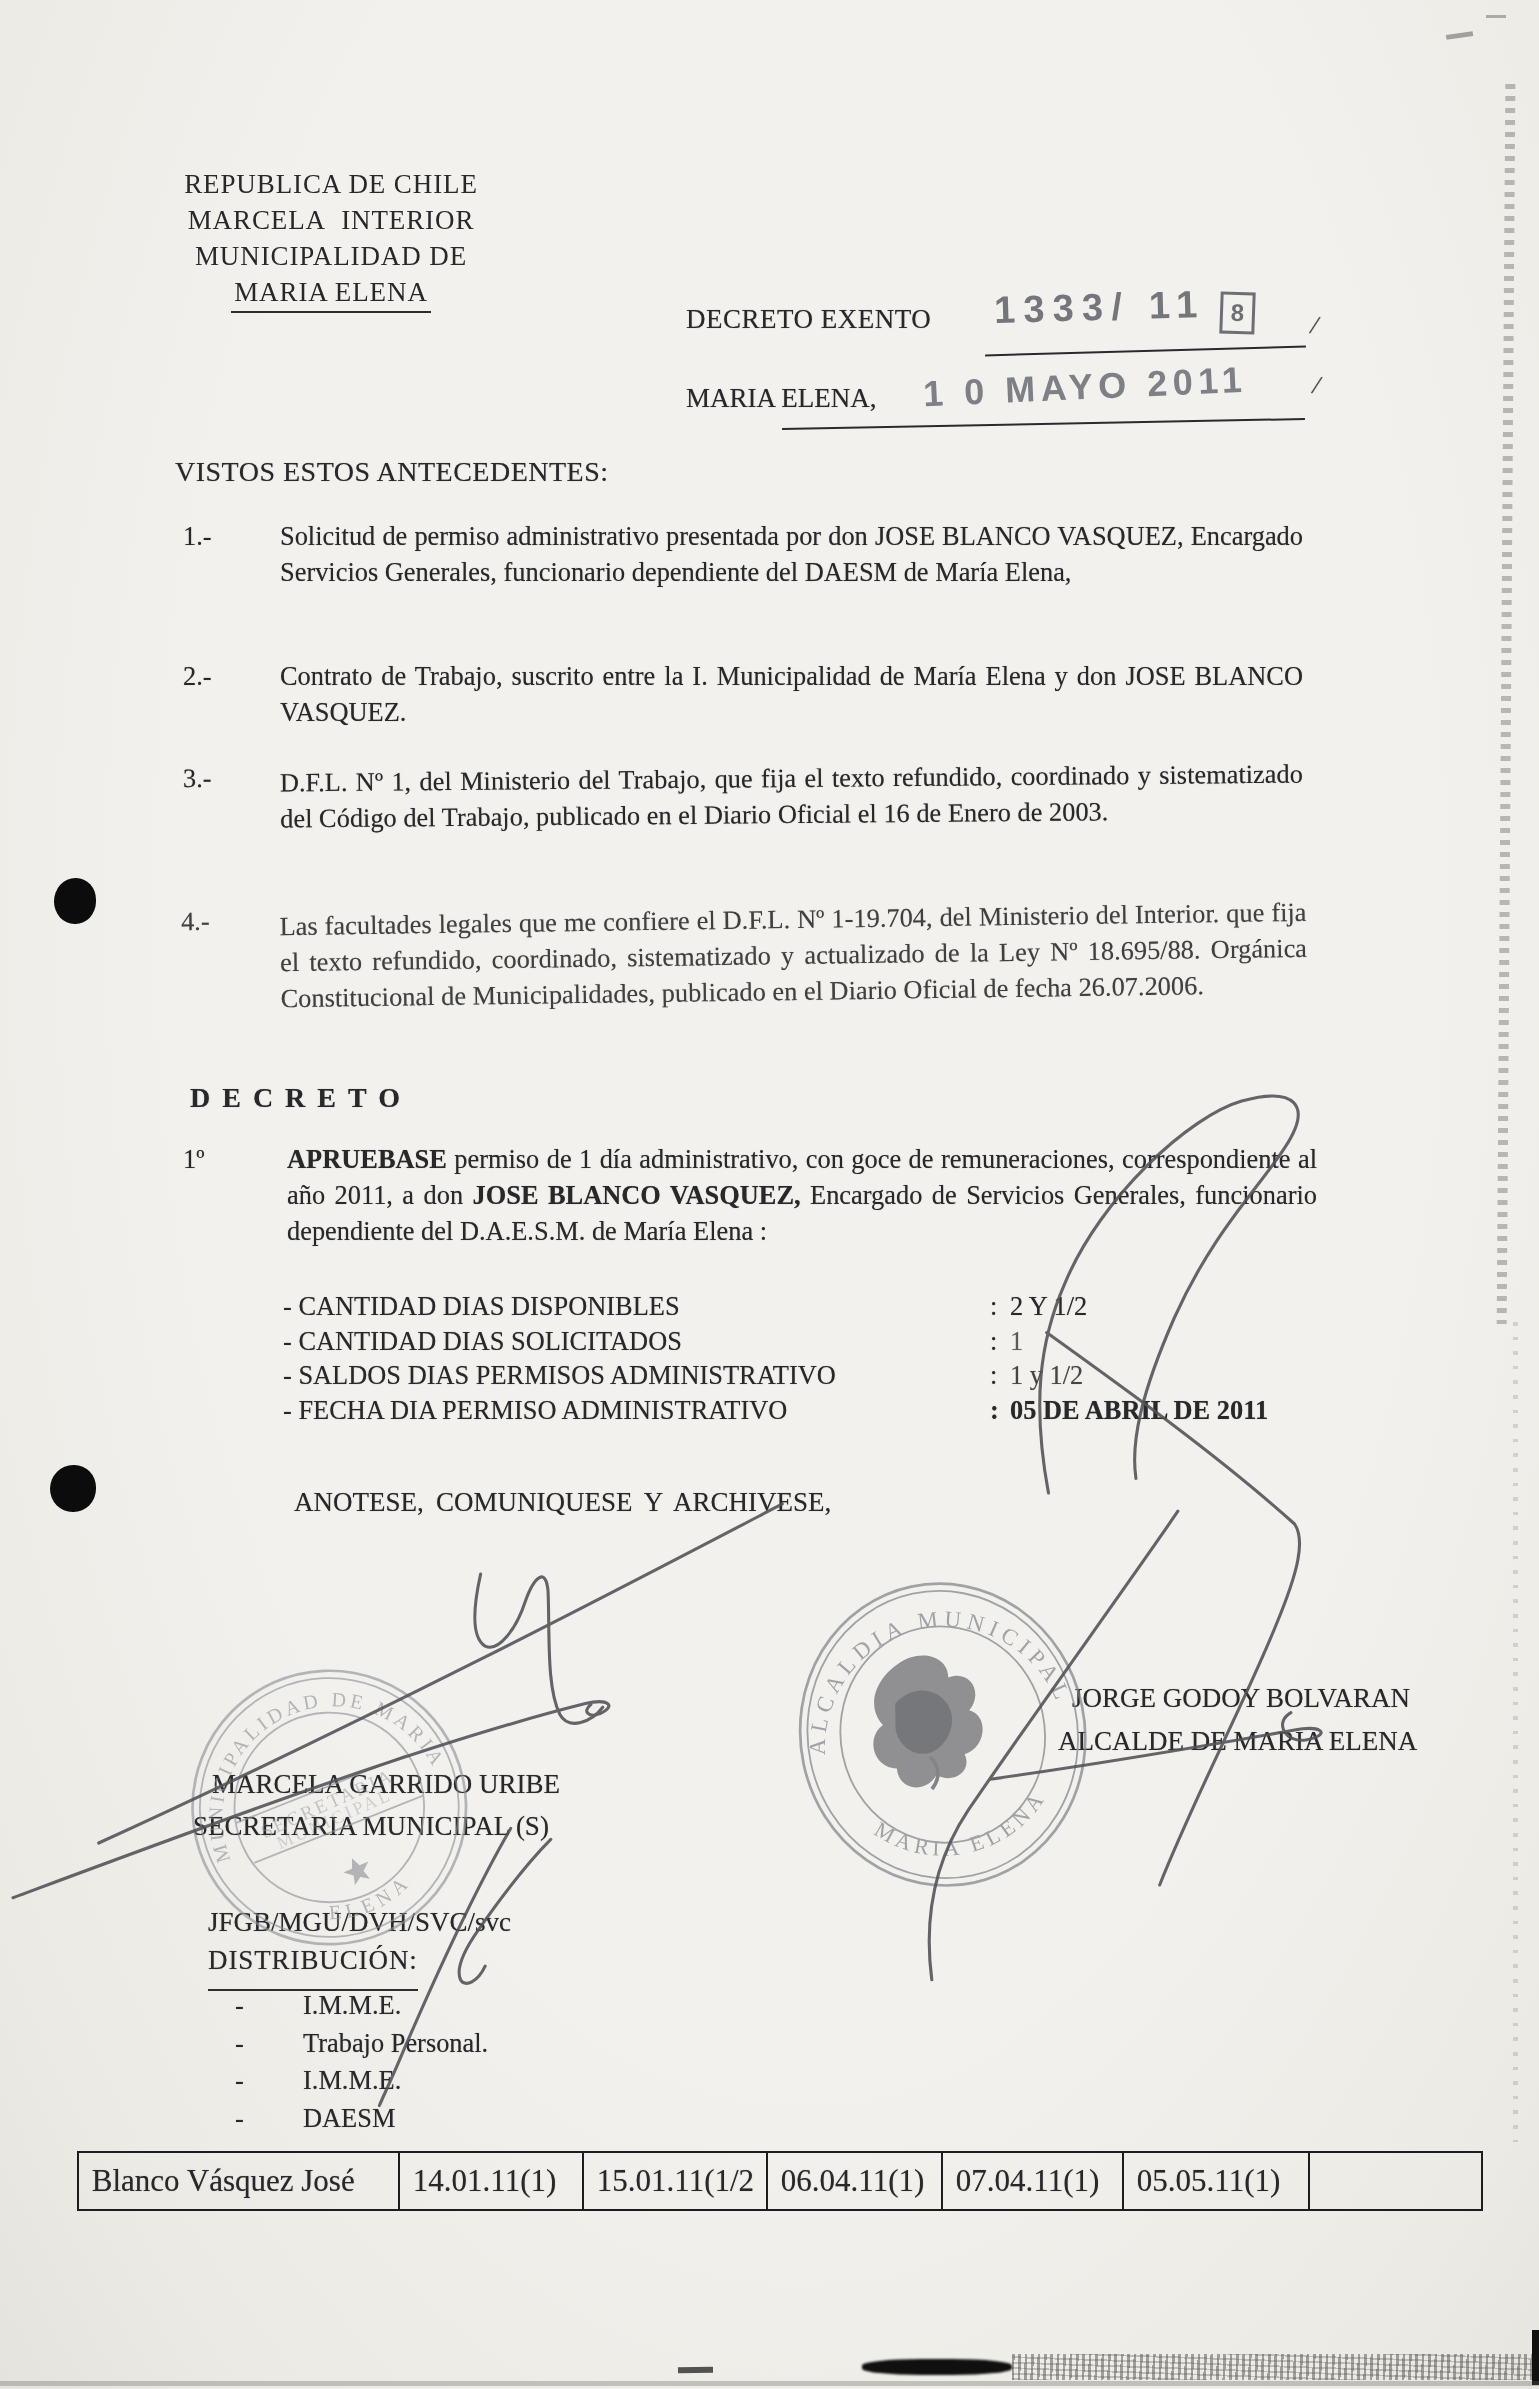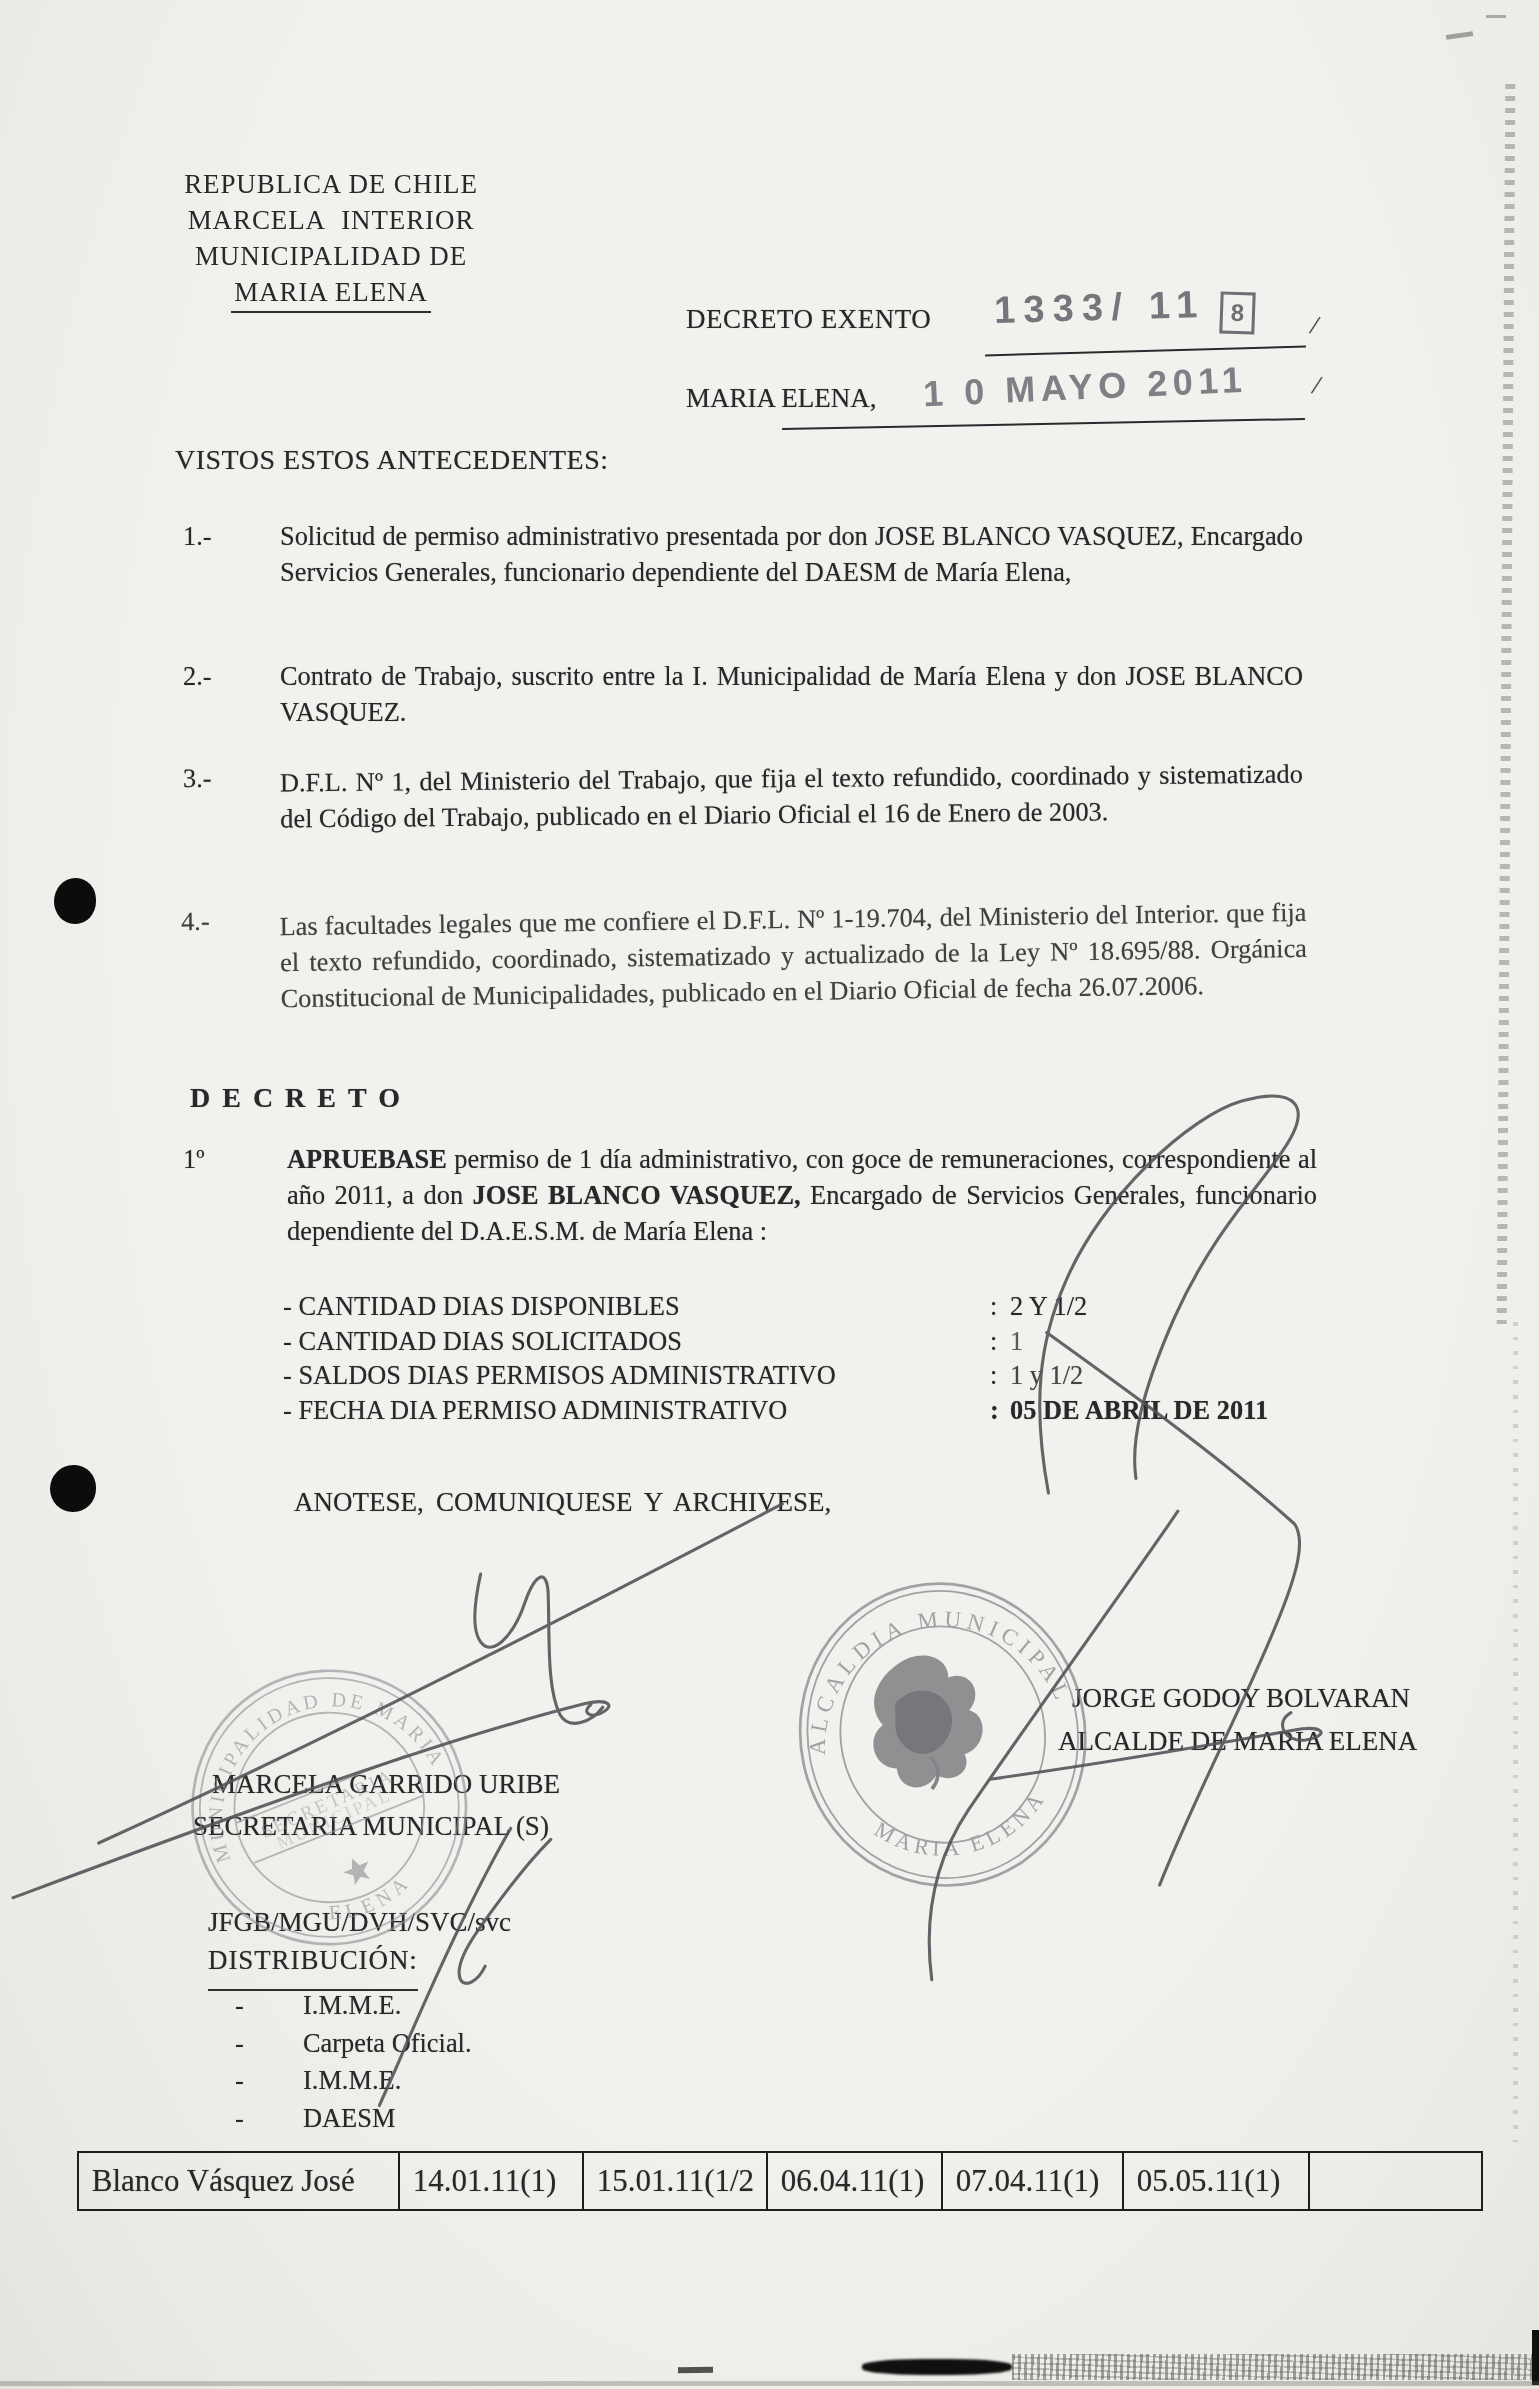--- a/index.html
+++ b/index.html
@@ -93,21 +93,21 @@
   <div class="t stampnum" style="left:994px;top:286px;">1333/ 11</div>
   <div class="stampbox" style="left:1220px;top:292px;">8</div>
   <div class="rule" style="left:985px;top:350px;width:321px;transform:rotate(-1.6deg);"></div>
   <div class="t tick" style="left:1311px;top:310px;transform:rotate(14deg);">/</div>
 
   <div class="t fs30" style="left:686px;top:383px;">MARIA ELENA,</div>
   <div class="t datestamp" style="left:923px;top:366px;">1 0 MAYO 2011</div>
   <div class="rule" style="left:782px;top:423px;width:523px;transform:rotate(-1.1deg);"></div>
   <div class="t tick" style="left:1313px;top:370px;transform:rotate(14deg);">/</div>
 
-  <div class="t fs31" style="left:175px;top:444px;letter-spacing:0.5px;">VISTOS ESTOS ANTECEDENTES:</div>
+  <div class="t fs31" style="left:175px;top:456px;letter-spacing:0.5px;">VISTOS ESTOS ANTECEDENTES:</div>
 
   <div class="num fs29" style="left:183px;top:518px;">1.-</div>
   <div class="para fs29" style="left:280px;top:518px;width:1023px;">Solicitud de permiso administrativo presentada por don JOSE BLANCO VASQUEZ, Encargado Servicios Generales, funcionario dependiente del DAESM de María Elena,</div>
 
   <div class="num fs29" style="left:183px;top:658px;">2.-</div>
   <div class="para fs29" style="left:280px;top:658px;width:1023px;">Contrato de Trabajo, suscrito entre la I. Municipalidad de María Elena y don JOSE BLANCO VASQUEZ.</div>
 
   <div class="num fs29 tilt1" style="left:183px;top:760px;">3.-</div>
   <div class="para fs29 tilt1" style="left:280px;top:760px;width:1023px;">D.F.L. Nº 1, del Ministerio del Trabajo, que fija el texto refundido, coordinado y sistematizado del Código del Trabajo, publicado en el Diario Oficial el 16 de Enero de 2003.</div>
 
@@ -147,21 +147,21 @@
 
   <div class="t fs30" style="left:212px;top:1769px;">MARCELA GARRIDO URIBE</div>
   <div class="t fs30" style="left:193px;top:1811px;">SECRETARIA MUNICIPAL (S)</div>
 
   <div class="t fs30" style="left:208px;top:1907px;">JFGB/MGU/DVH/SVC/svc</div>
   <div class="t fs30" style="left:208px;top:1945px;"><span class="underlined">DISTRIBUCIÓN:</span></div>
 
   <div class="t fs29" style="left:235px;top:1987px;">-</div>
   <div class="t fs29" style="left:303px;top:1987px;">I.M.M.E.</div>
   <div class="t fs29" style="left:235px;top:2025px;">-</div>
-  <div class="t fs29" style="left:303px;top:2025px;">Carpeta Oficial.</div>
+  <div class="t fs29" style="left:303px;top:2025px;">Trabajo Personal.</div>
   <div class="t fs29" style="left:235px;top:2062px;">-</div>
   <div class="t fs29" style="left:303px;top:2062px;">I.M.M.E.</div>
   <div class="t fs29" style="left:235px;top:2100px;">-</div>
   <div class="t fs29" style="left:303px;top:2100px;">DAESM</div>
 
   <div class="rec-table">
     <div class="rec-cell" style="width:321px;">Blanco Vásquez José</div>
     <div class="rec-cell" style="width:184px;">14.01.11(1)</div>
     <div class="rec-cell" style="width:184px;">15.01.11(1/2</div>
     <div class="rec-cell" style="width:175px;">06.04.11(1)</div>

